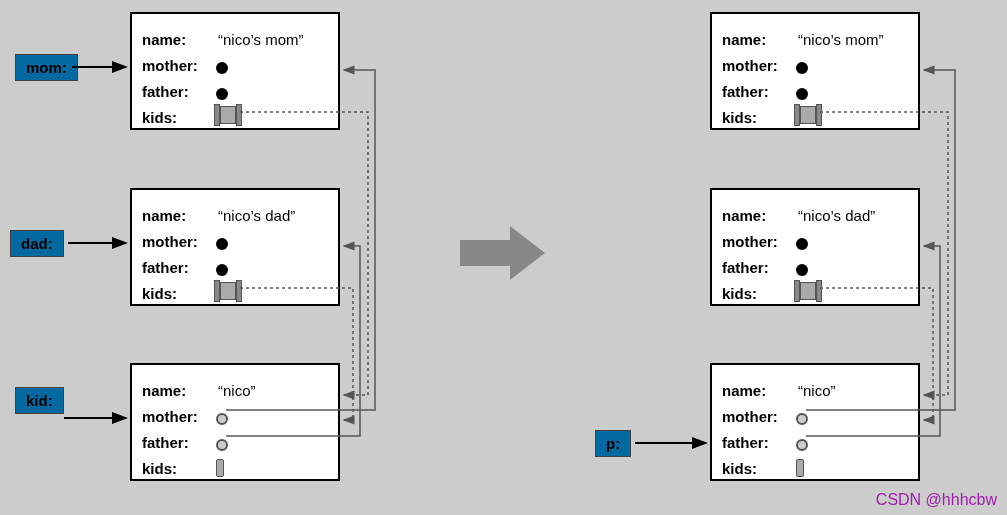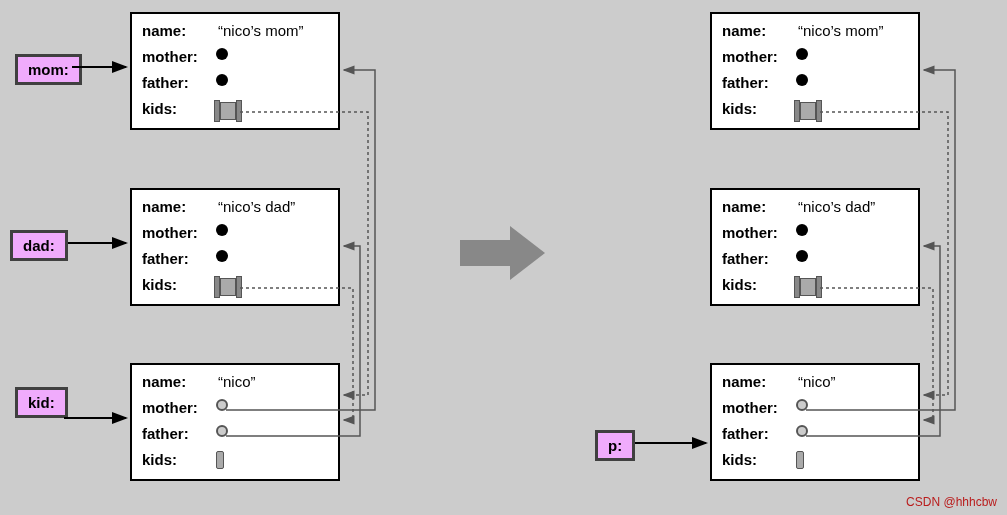--- a/index.html
+++ b/index.html
@@ -1,28 +1,28 @@
 <!DOCTYPE html>
 <html><head>
 <meta charset="utf-8">
 <style>
   html,body{margin:0;padding:0}
   body{background:#ccc;font-family:Helvetica,Arial,sans-serif;width:1007px;height:515px;position:relative;overflow:hidden}
   .box{position:absolute;width:210px;height:118px;background:#fff;border:2px solid #000;box-sizing:border-box;padding:8px 10px}
-  .row{display:flex;align-items:flex-start;height:26px;font-size:15px}
+  .row{display:flex;align-items:flex-end;height:26px;font-size:15px}
   .lab{font-weight:bold;width:70px}
   .val{padding-left:6px}
   .dot{width:12px;height:12px;border-radius:50%;background:#000;margin-left:4px}
   .ring{width:12px;height:12px;border-radius:50%;background:#ccc;border:2px solid #555;margin-left:4px;box-sizing:border-box}
   .vec{display:inline-flex;align-items:center;margin-left:2px}
   .cell{width:14px;height:16px;background:#aaa;border:1px solid #555}
   .cap{width:4px;height:20px;background:#888;border:1px solid #555}
   .bar{width:6px;height:16px;background:#aaa;border:1px solid #555;border-radius:2px;margin-left:4px}
-  .tag{position:absolute;background:#f0abfc;border:3px solid #404040;padding:4px 10px;font-weight:bold;font-size:15px}
-  .watermark{position:absolute;right:10px;bottom:6px;color:#b91c1c;font-size:12px;font-family:sans-serif}
+  .tag{position:absolute;background:#0369a1;border:1px solid #404040;padding:4px 10px;font-weight:bold;font-size:15px}
+  .watermark{position:absolute;right:10px;bottom:6px;color:#a21caf;font-size:16px;font-family:sans-serif}
   svg.arrows{position:absolute;top:0;left:0;pointer-events:none}
 </style>
 </head>
 <body>
 
 <div class="box" style="left:130px;top:12px">
   <div class="row">
       <span class="lab">name:</span>
       <span class="val">“nico’s mom”</span>
     </div>

